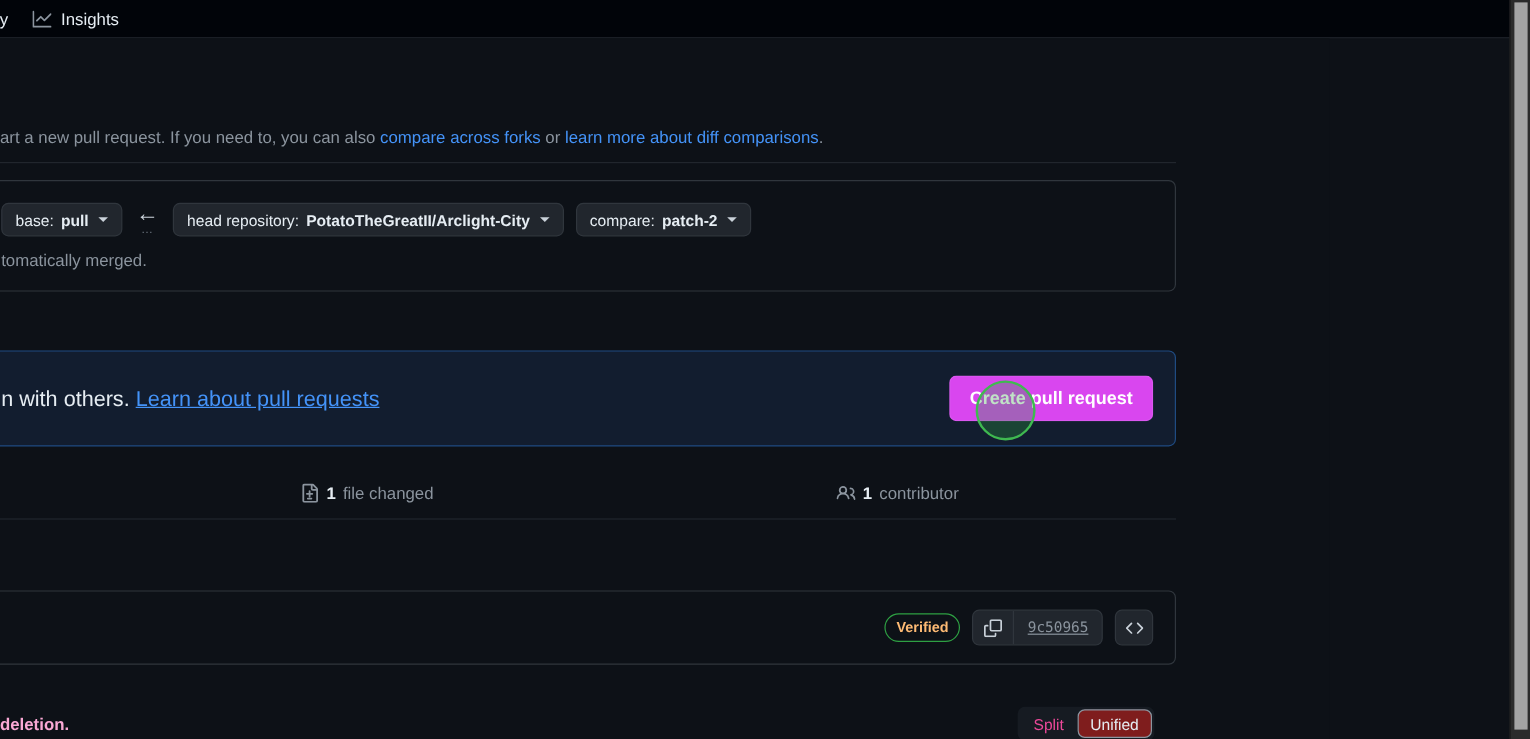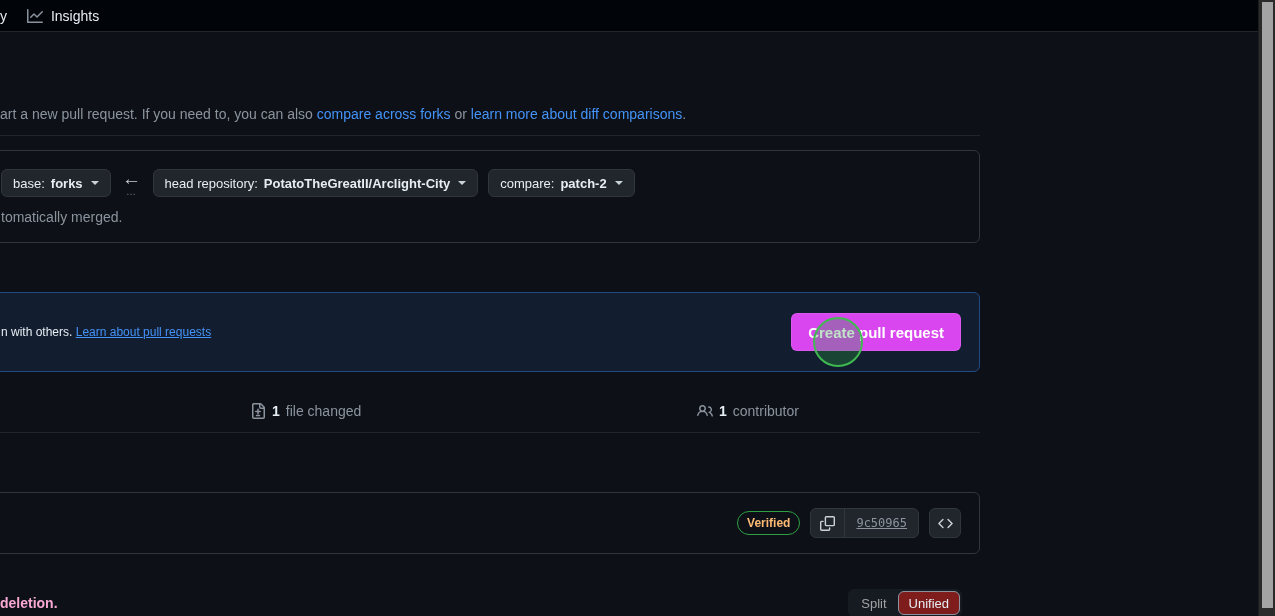--- a/index.html
+++ b/index.html
@@ -140,21 +140,21 @@
     height: 80px;
     background: #121d2f;
     border: 1px solid #1f4b82;
     border-radius: 6px;
     display: flex;
     align-items: center;
     justify-content: space-between;
     padding: 0 18px 0 40px;
   }
   .callout-text {
-    font-size: 12px;
+    font-size: 18px;
     color: #e6edf3;
     white-space: nowrap;
   }
   .btn-primary {
     display: inline-flex;
     align-items: center;
     justify-content: center;
     height: 38px;
     padding: 0 16px;
     background: #d946ef;
@@ -290,21 +290,21 @@
     background: #161b22;
     border-radius: 6px;
     padding: 2px;
   }
   .seg {
     display: inline-flex;
     align-items: center;
     height: 24px;
     padding: 0 10px;
     font-size: 13px;
-    color: #a3a3a3;
+    color: #ec4899;
     border: 1px solid transparent;
     border-radius: 6px;
     cursor: pointer;
   }
   .seg.active {
     color: #e6edf3;
     border-color: #8b949e;
     background: #7f1d1d;
   }
 
@@ -349,21 +349,21 @@
 
     <div class="intro-line">
       <span>art a new pull request. If you need to, you can also </span><a class="link" href="#">compare across forks</a><span> or </span><a class="link" href="#">learn more about diff comparisons</a><span>.</span>
     </div>
     <div class="intro-rule"></div>
 
     <div class="branch-card">
       <div class="branch-row">
         <div class="btn">
           <span class="label-muted">base:</span>
-          <span>forks</span>
+          <span>pull</span>
           <span class="caret"></span>
         </div>
         <div class="arrow-cell">
           <span class="arrow-glyph">←</span>
           <span class="arrow-dots">…</span>
         </div>
         <div class="btn">
           <span class="label-muted">head repository:</span>
           <span>PotatoTheGreatII/Arclight-City</span>
           <span class="caret"></span>

